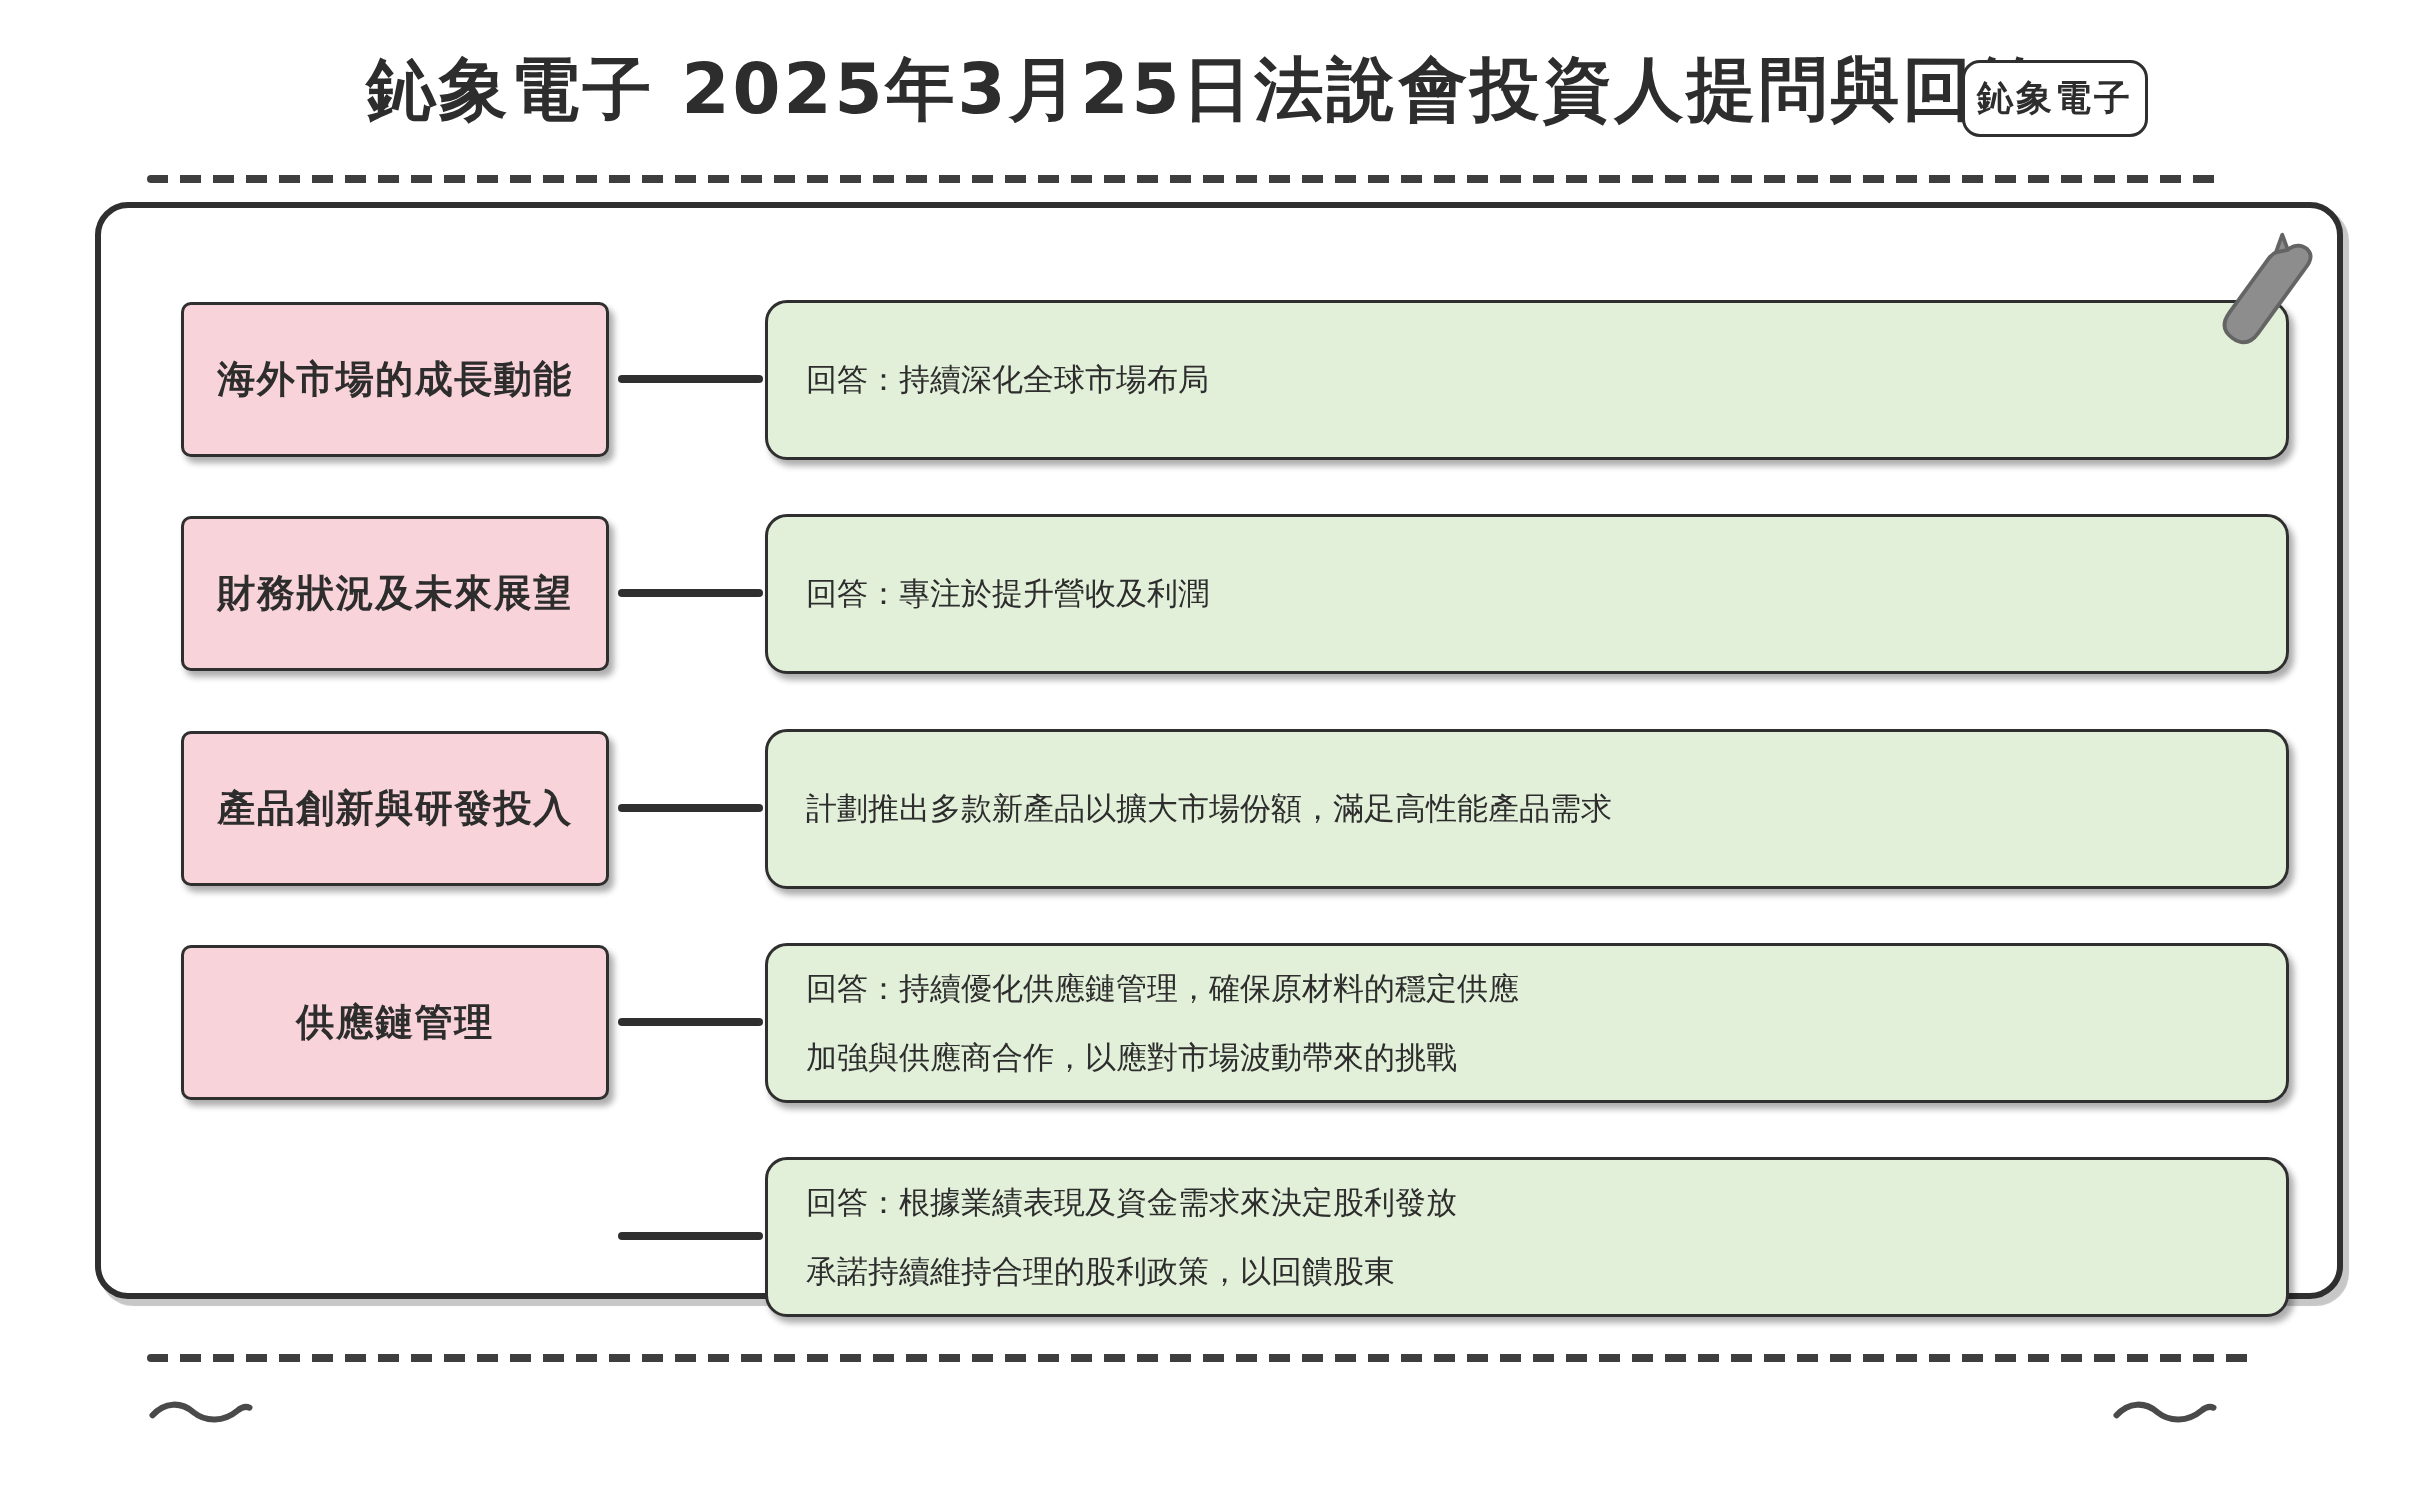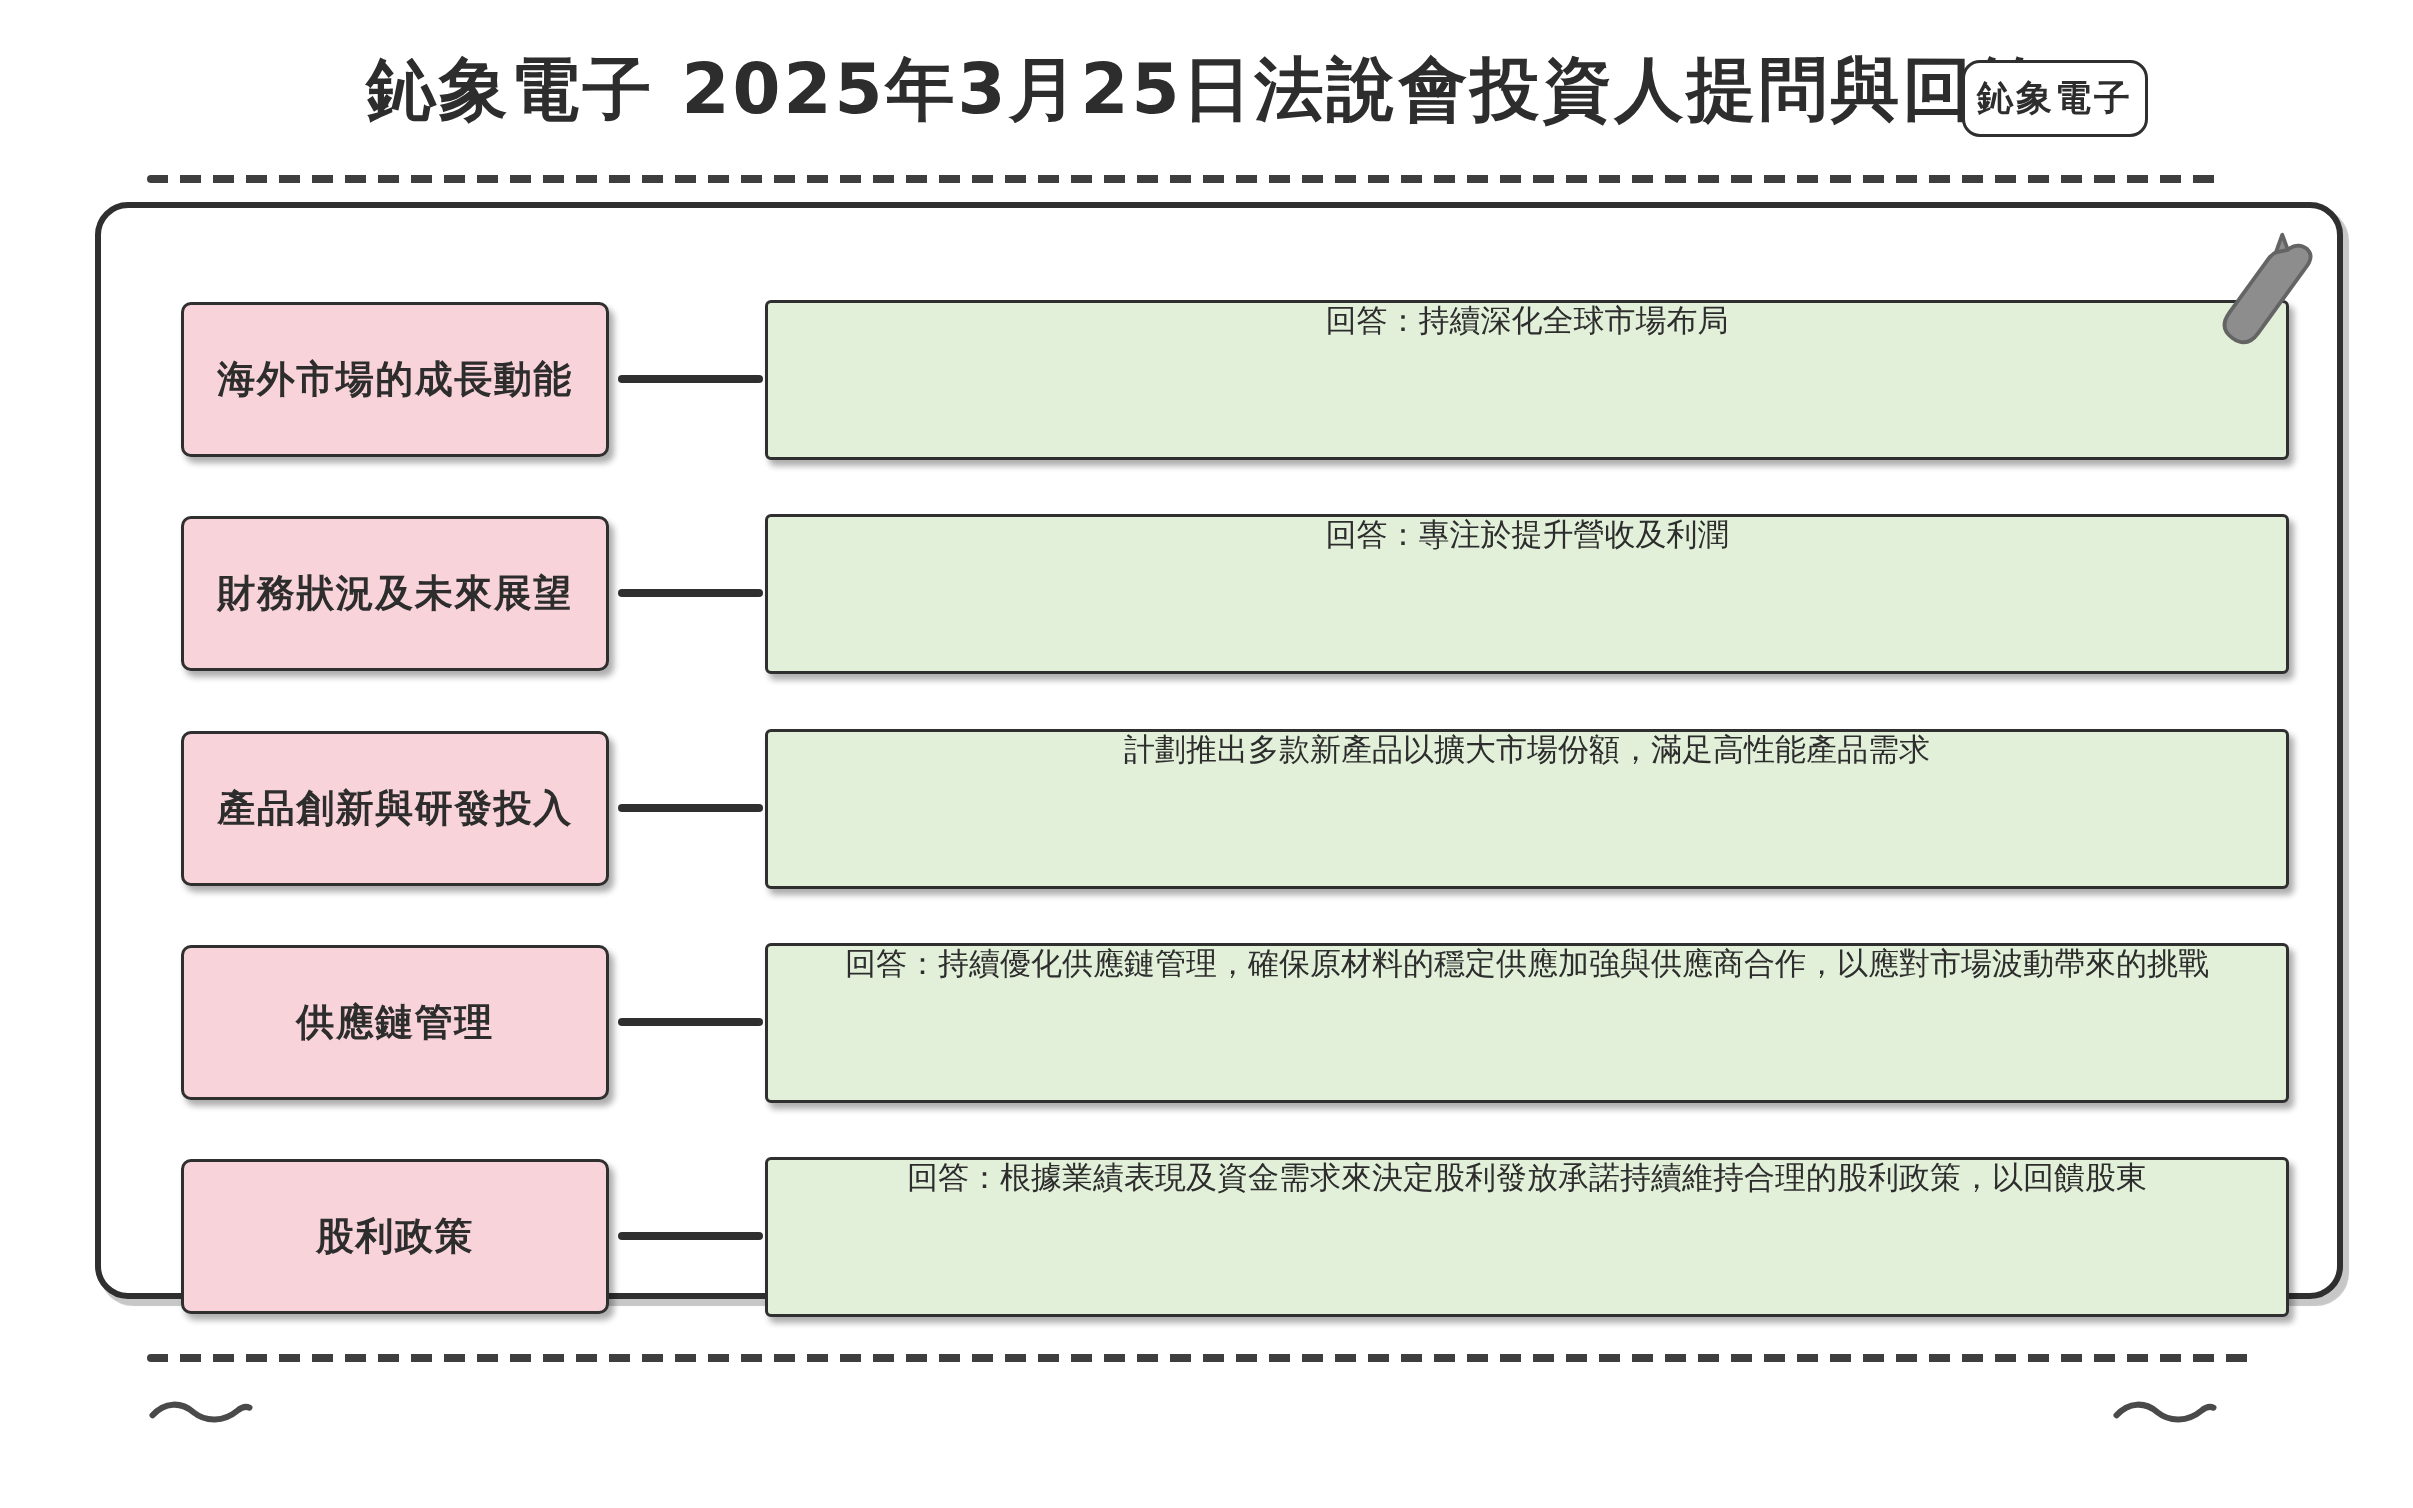--- a/index.html
+++ b/index.html
@@ -39,23 +39,23 @@
   .qbox{position:absolute;left:181px;top:1.5px;width:428px;height:155px;
     background:var(--question-fill);border:3.8px solid var(--outline);border-radius:10px;
     box-shadow:4.5px 6px 6.8px rgba(0,0,0,0.32);
     display:flex;align-items:center;justify-content:center;
     font-size:38px;font-weight:700;letter-spacing:1.5px;text-align:center;}
 
   .connector{position:absolute;left:618px;top:75px;width:145px;height:7.5px;
     background:var(--outline);border-radius:4.5px;}
 
   .abox{position:absolute;left:765px;top:0;width:1524px;height:160px;
-    background:var(--answer-fill);border:3.8px solid var(--outline);border-radius:6px;
+    background:var(--answer-fill);border:3.8px solid var(--outline);border-radius:22px;
     box-shadow:4.5px 6px 6.8px rgba(0,0,0,0.32);
-    display:flex;flex-direction:row;justify-content:center;row-gap:33px;
+    display:flex;flex-direction:column;justify-content:center;row-gap:33px;
     padding:0 38px;font-size:31px;line-height:1.15;}
   .abox .ans-line{white-space:nowrap;}
 
   .pen{position:absolute;left:2214px;top:222px;width:102px;height:143px;z-index:3;}
   .pen path{fill:var(--pen-fill);stroke:var(--pen-stroke);stroke-width:5;stroke-linejoin:round;}
 
   .squiggle{position:absolute;top:1397px;width:106px;height:32px;z-index:2;}
   .squiggle path{fill:none;stroke:#4a4a4a;stroke-width:8;stroke-linecap:round;}
   .squiggle-left{left:148px;}
   .squiggle-right{left:2112px;}
@@ -102,21 +102,20 @@
   <div class="qa-row row-3">
     <div class="qbox">供應鏈管理</div>
     <div class="connector"></div>
     <div class="abox">
       <div class="ans-line">回答：持續優化供應鏈管理，確保原材料的穩定供應</div>
       <div class="ans-line">加強與供應商合作，以應對市場波動帶來的挑戰</div>
     </div>
   </div>
 
   <div class="qa-row row-4">
-    <div class="qbox">股利政策</div>
     <div class="connector"></div>
     <div class="abox">
       <div class="ans-line">回答：根據業績表現及資金需求來決定股利發放</div>
       <div class="ans-line">承諾持續維持合理的股利政策，以回饋股東</div>
     </div>
   </div>
 
   <svg class="pen" viewBox="0 0 135 190">
     <g transform="rotate(36 67 95)">
       <path d="M58 28 Q 64 13 78 14 Q 92 16 91 36 L 91 143 Q 91 168 67 168 Q 44 168 44 143 L 44 54 Q 44 39 58 28 Z"></path>

